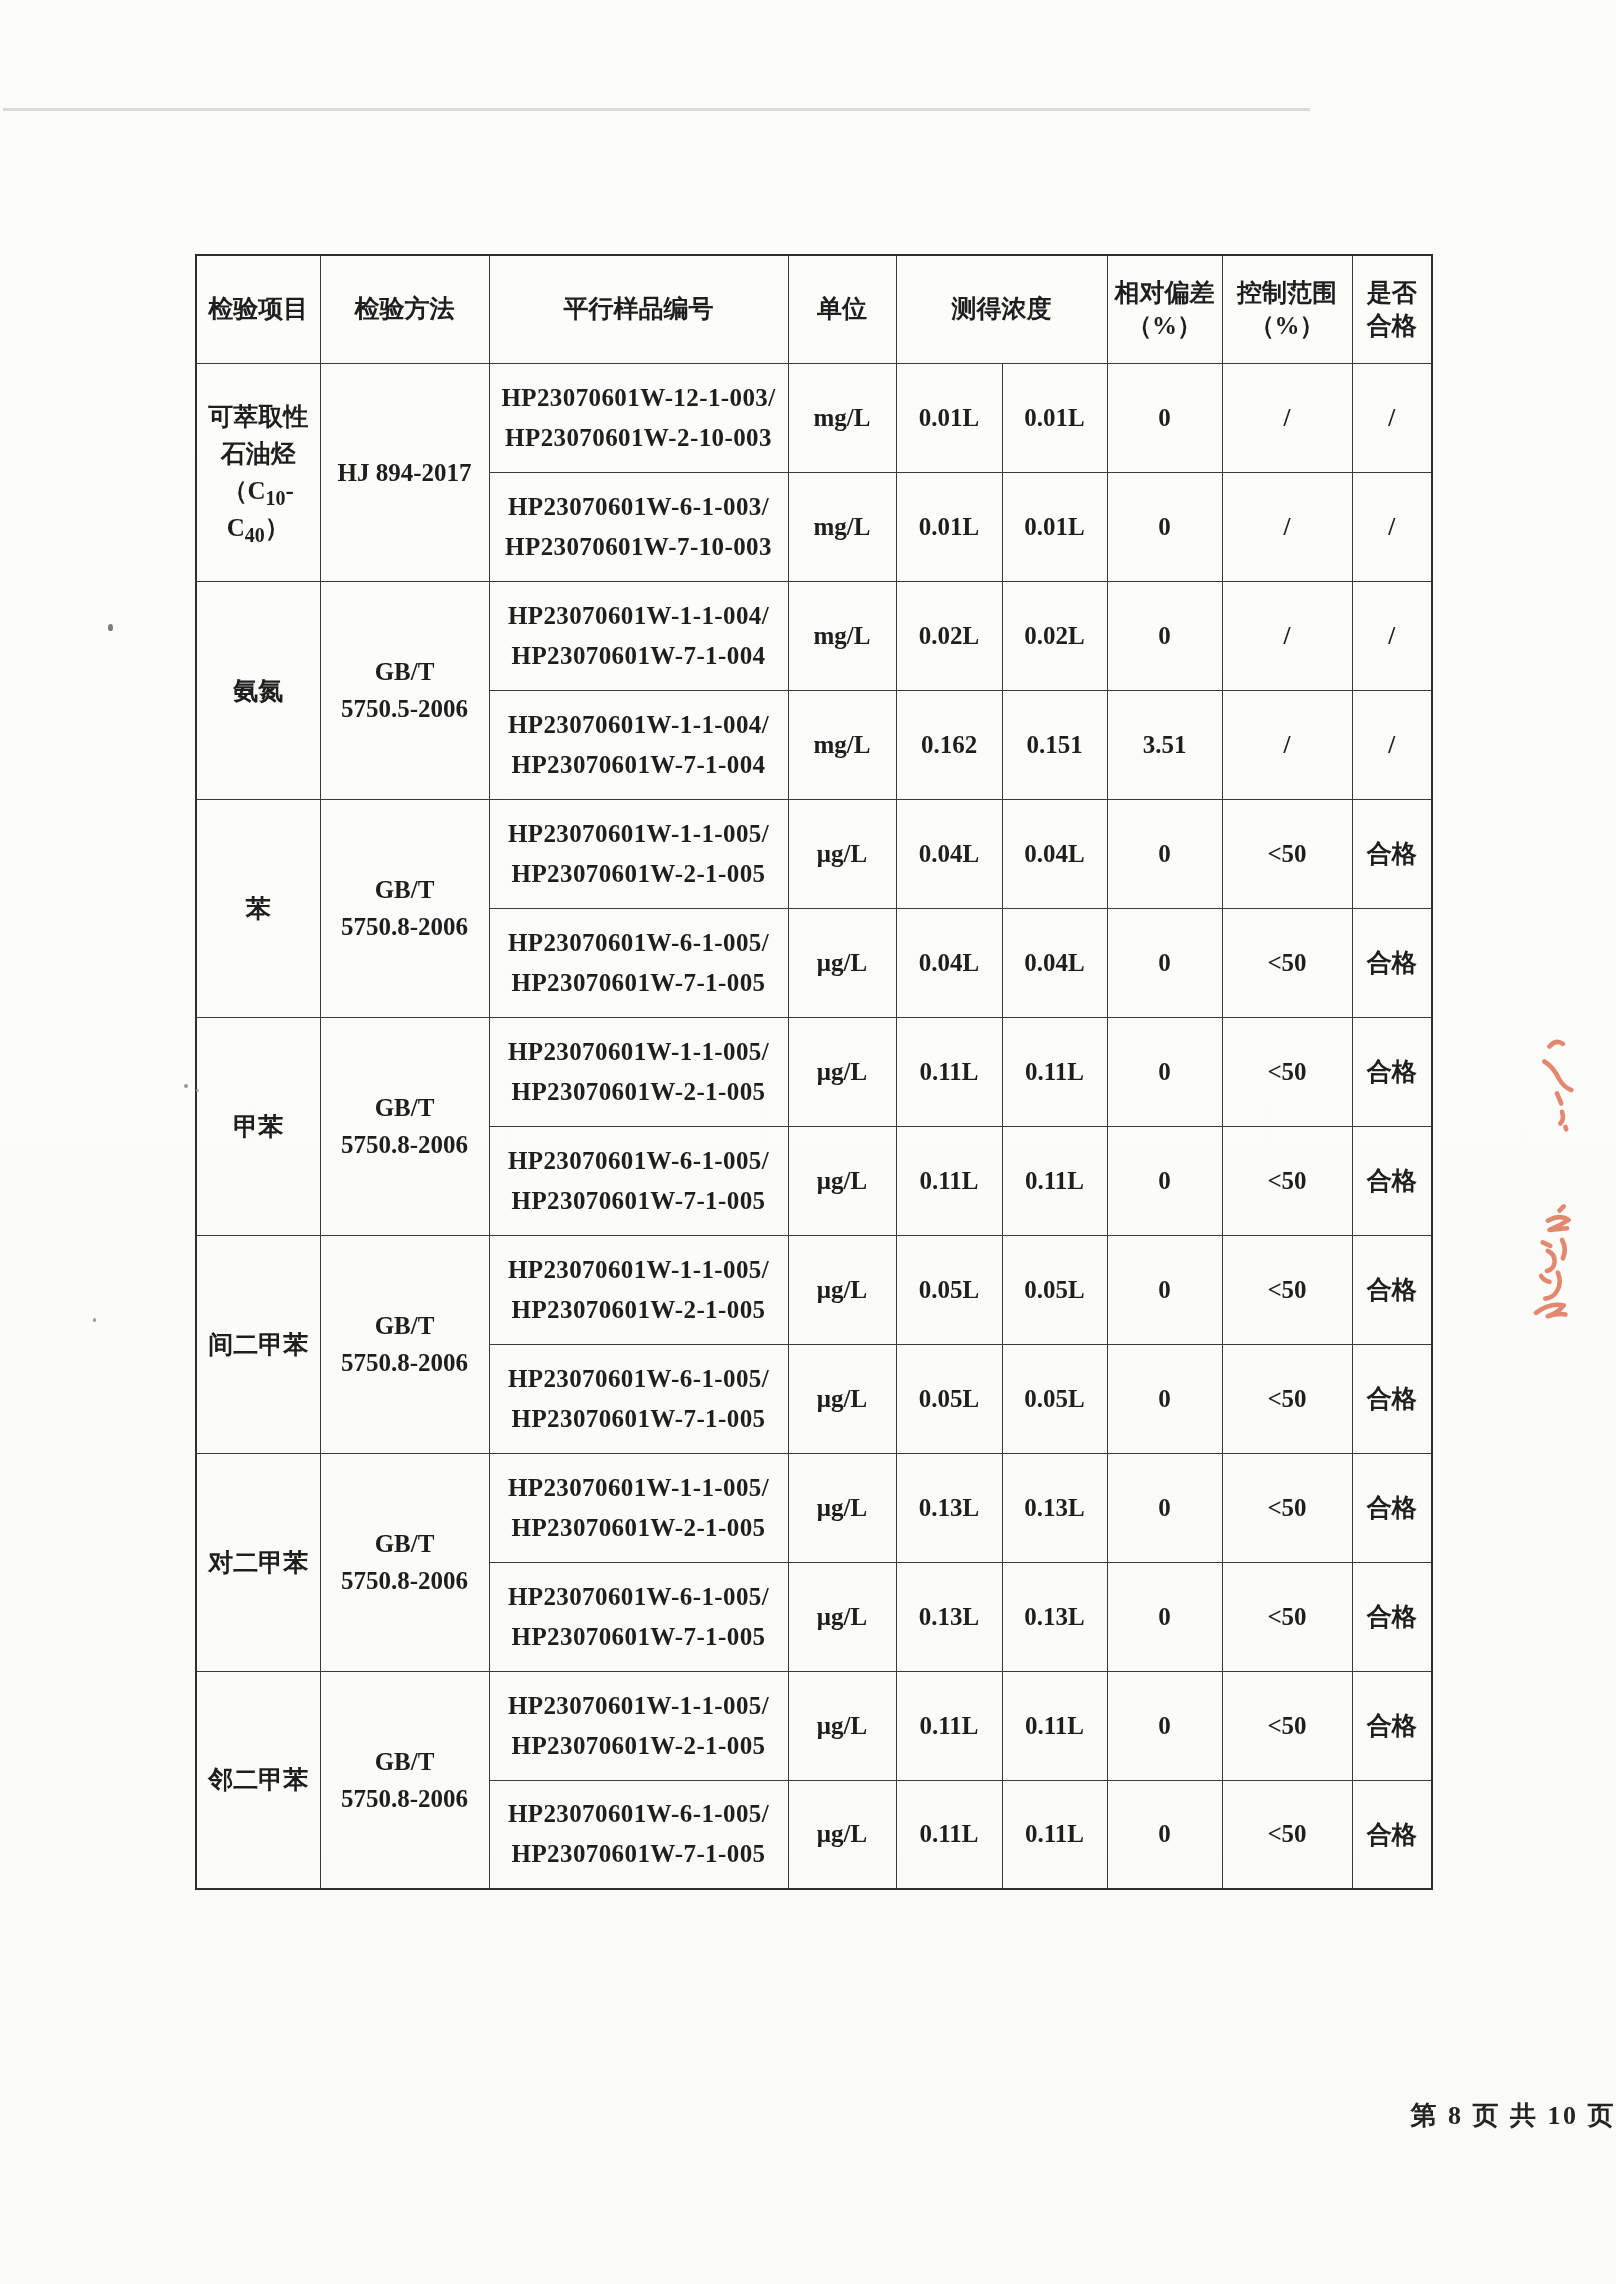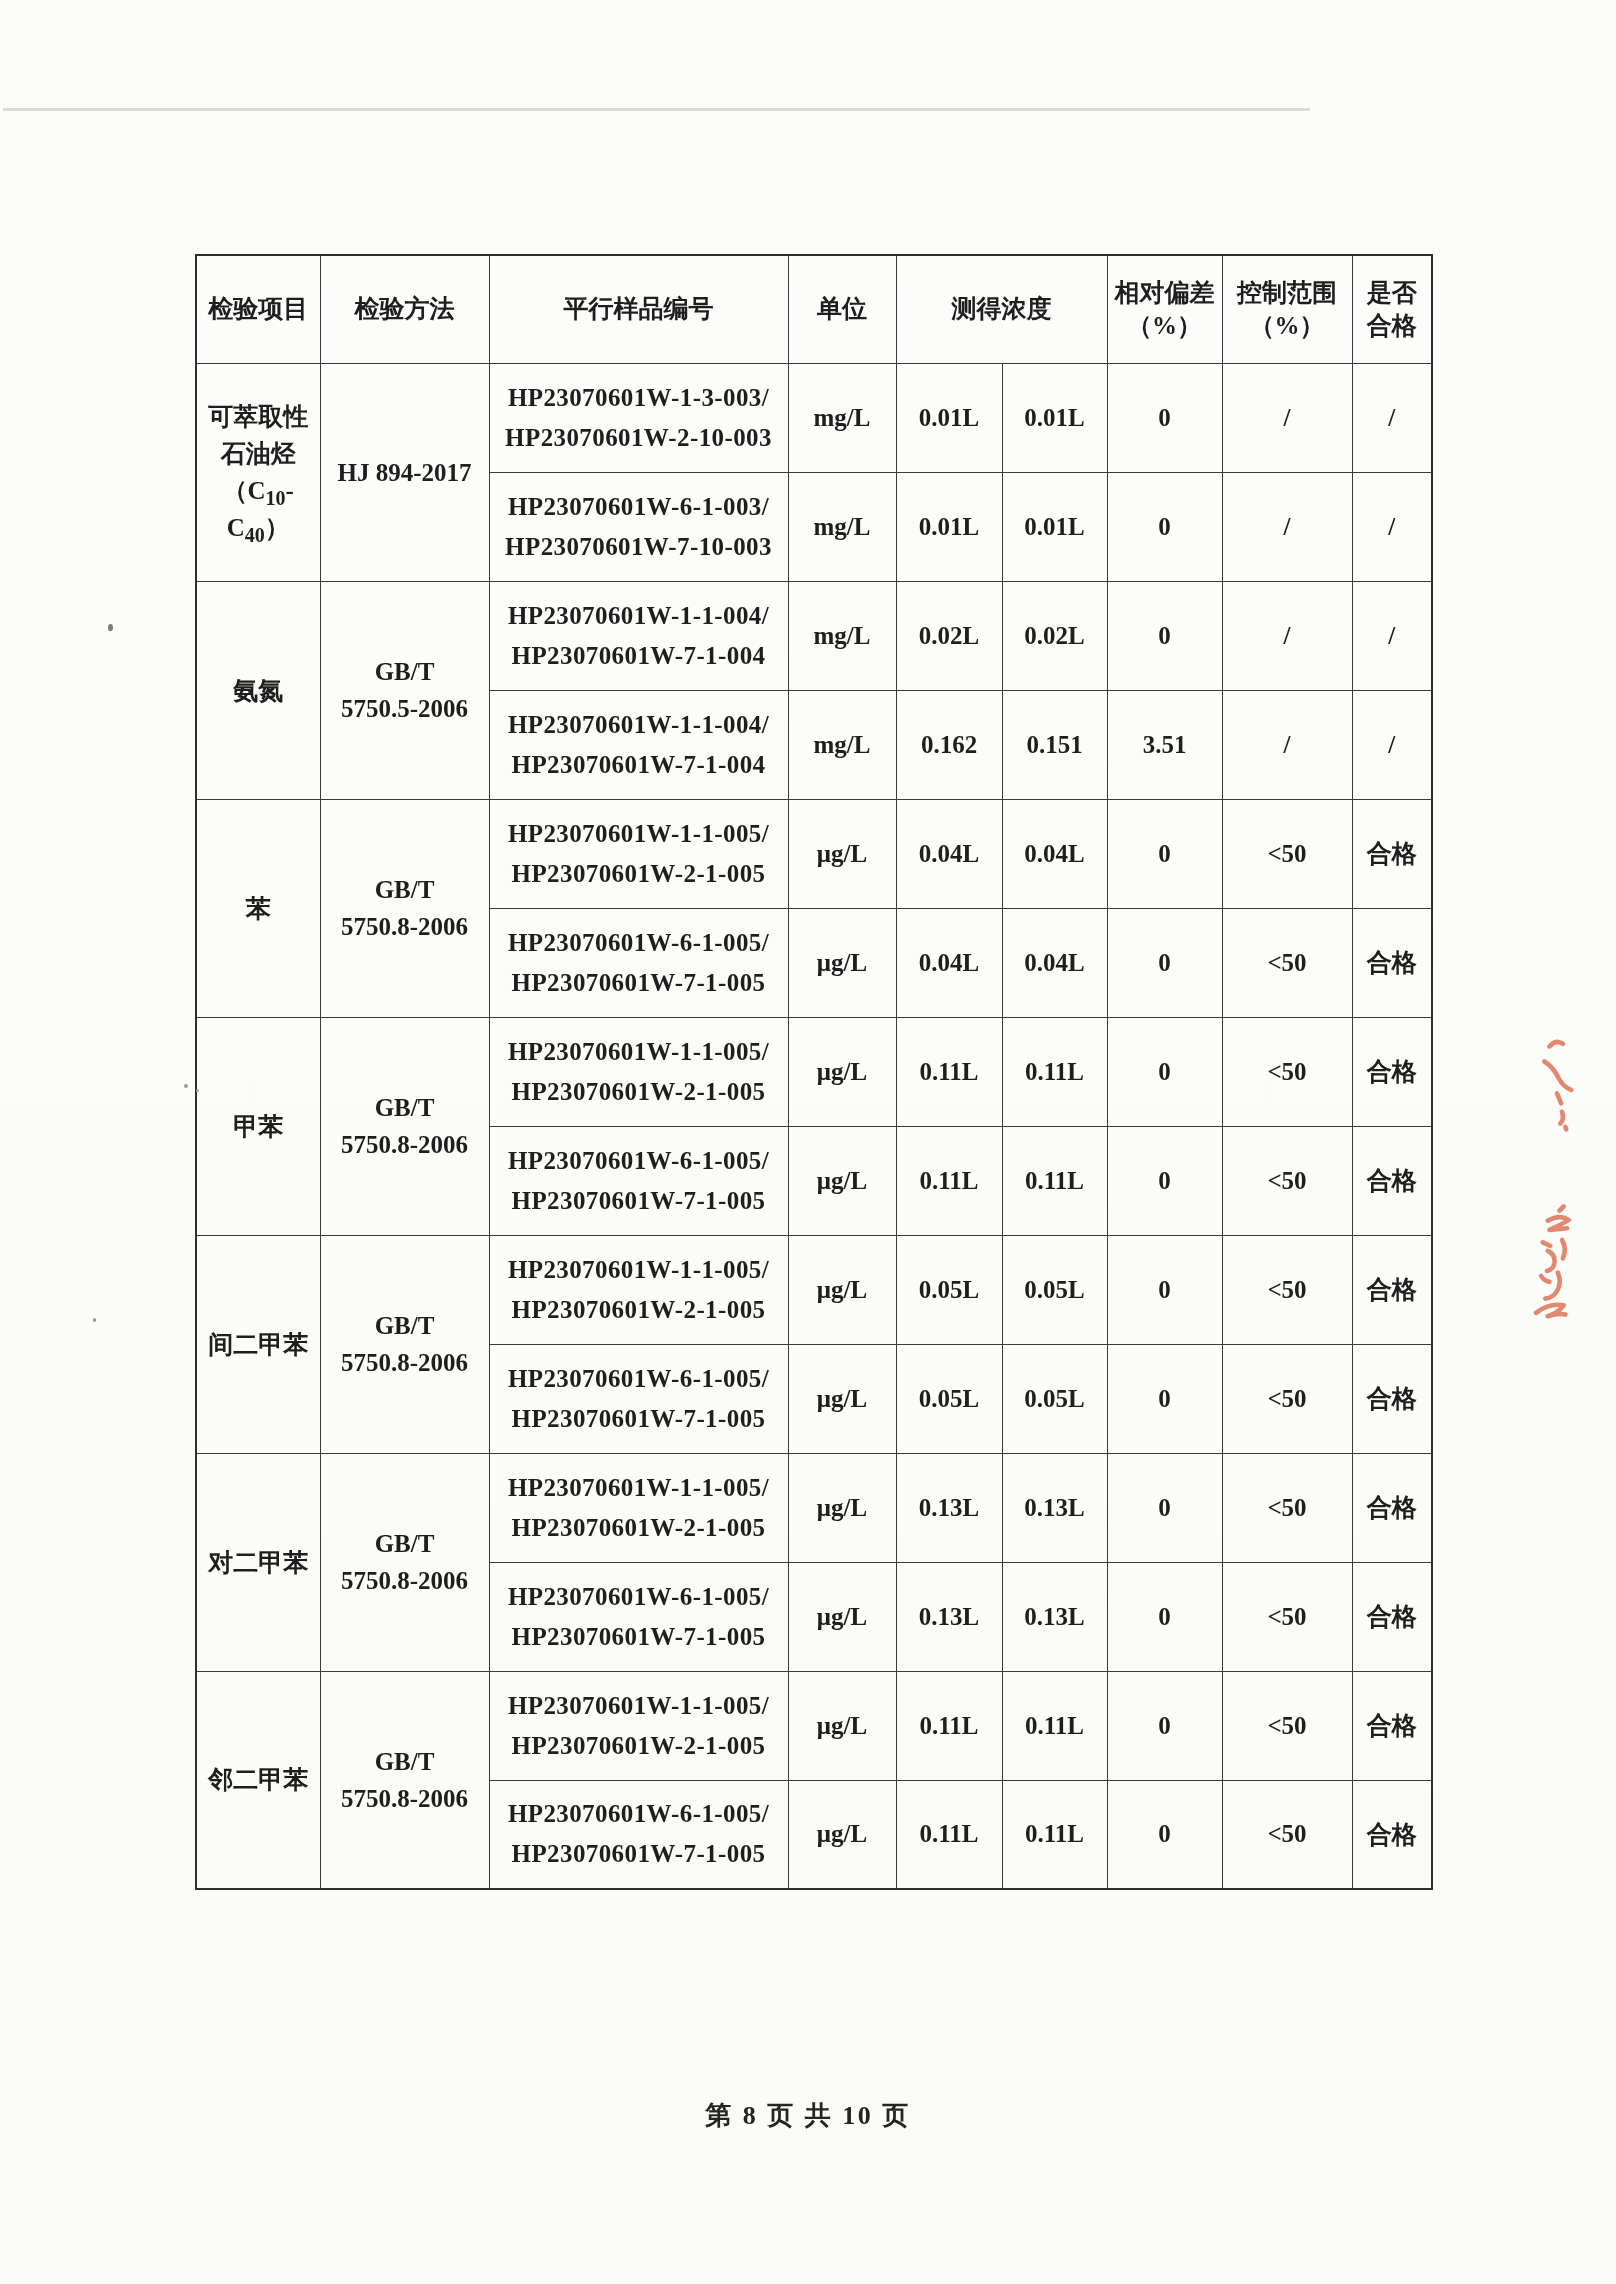--- a/index.html
+++ b/index.html
@@ -29,21 +29,21 @@
   }
   .report thead tr{height:108px}
   .report thead th{line-height:1.35}
   .report tr.r{height:109px}
   .item div{line-height:37px}
   .method div{line-height:37px}
   .sample div{line-height:40px;letter-spacing:0.4px}
   sub.fs{font-size:20px;line-height:1}
   .footer{
     position:absolute;left:0;top:2098px;width:1616px;
-    text-align:center;font-size:26px;font-weight:bold;letter-spacing:2.5px;color:#242424;
+    text-align:right;font-size:26px;font-weight:bold;letter-spacing:2.5px;color:#242424;
   }
   .redmarks{position:absolute;left:1526px;top:1034px;width:62px;height:303px;}
   .speck{position:absolute;border-radius:50%;}
   .s1{left:108px;top:624px;width:5px;height:6.7px;background:#7d7d7d}
   .s2{left:184px;top:1084px;width:4.2px;height:4.2px;background:#9a9a9a}
   .s3{left:196px;top:1089px;width:3.4px;height:3.4px;background:#ababab}
   .s4{left:93px;top:1318px;width:3.4px;height:4.2px;background:#9a9a9a}
 </style>
 </head>
 <body>
@@ -89,21 +89,21 @@
     <tr class="r">
       <td class="item" rowspan="2">
         <div>可萃取性</div>
         <div>石油烃</div>
         <div><span>（C</span><sub class="fs">10</sub><span>-C</span><sub class="fs">40</sub><span>）</span></div>
       </td>
       <td class="method" rowspan="2">
         <div>HJ 894-2017</div>
       </td>
       <td class="sample">
-        <div>HP23070601W-1-3-003/</div>
+        <div>HP23070601W-12-1-003/</div>
         <div>HP23070601W-2-10-003</div>
       </td>
       <td>mg/L</td>
       <td>0.01L</td>
       <td>0.01L</td>
       <td>0</td>
       <td>/</td>
       <td>/</td>
     </tr>
     <tr class="r">

